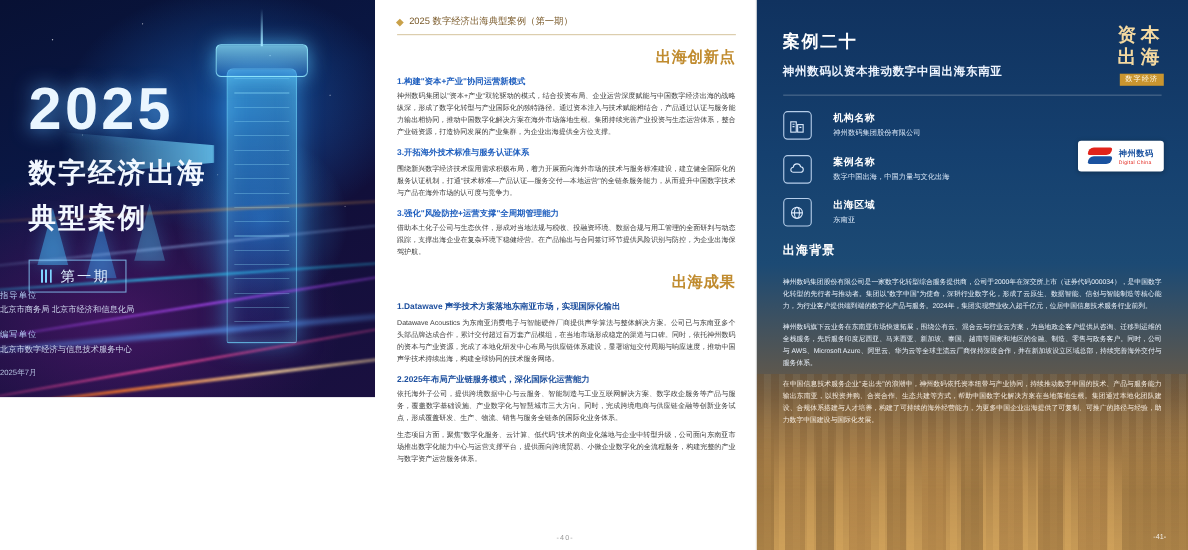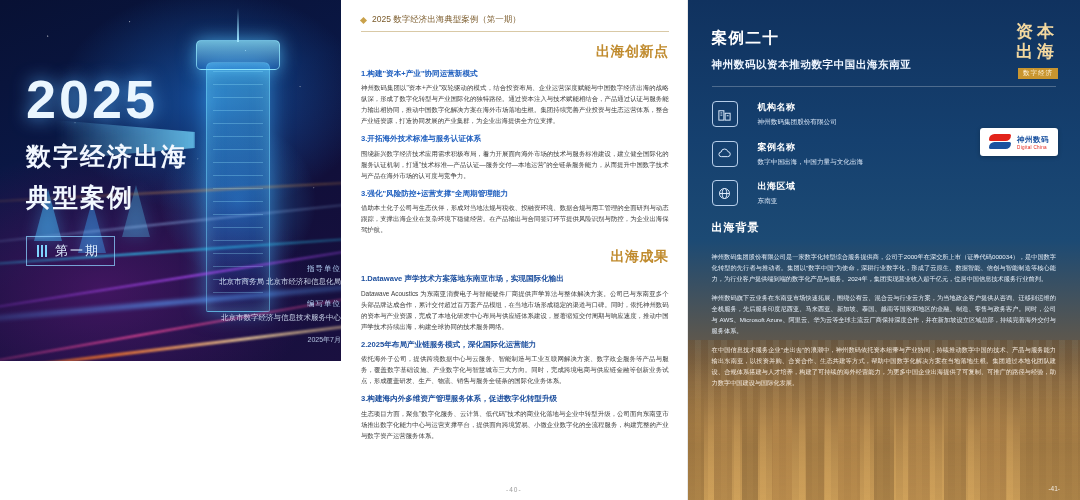--- a/index.html
+++ b/index.html
@@ -125,21 +125,21 @@
   .issue {
     margin-top: 22px; display: inline-flex; align-items: center; gap: 8px;
     padding: 5px 14px 5px 10px;
     border: 1px solid rgba(140,210,255,.75);
     color: #dff0ff; font-size: 13px; letter-spacing: 2px;
   }
   .issue .bars { display: inline-block; width: 10px; height: 12px;
     background: repeating-linear-gradient(90deg, #7fd4ff 0 2px, transparent 2px 4px); }
   .cover-foot {
     position: absolute; left: 0; right: 0; bottom: 14px; z-index: 4;
-    text-align: right; color: rgba(225,238,255,.86); font-size: 7.5px; line-height: 1.85;
+    text-align: left; color: rgba(225,238,255,.86); font-size: 7.5px; line-height: 1.85;
   }
   .cover-foot .lbl { color: rgba(190,220,255,.95); letter-spacing: 1px; }
   .cover-foot .date { margin-top: 9px; font-size: 7px; color: rgba(210,230,255,.8); }
 
   
   .textpage {
     position: relative;
     width: 362px; height: 500px;
     background: #ffffff;
     padding: 14px 18px 16px 20px;
@@ -323,21 +323,20 @@
     <p class="body-p">借助本土化子公司与生态伙伴，形成对当地法规与税收、投融资环境、数据合规与用工管理的全面研判与动态跟踪，支撑出海企业在复杂环境下稳健经营。在产品输出与合同签订环节提供风险识别与防控，为企业出海保驾护航。</p>
 
     <h2 class="sec-h">出海成果</h2>
 
     <h3 class="sub-h alt">1.Datawave 声学技术方案落地东南亚市场，实现国际化输出</h3>
     <p class="body-p">Datawave Acoustics 为东南亚消费电子与智能硬件厂商提供声学算法与整体解决方案。公司已与东南亚多个头部品牌达成合作，累计交付超过百万套产品模组，在当地市场形成稳定的渠道与口碑。同时，依托神州数码的资本与产业资源，完成了本地化研发中心布局与供应链体系建设，显著缩短交付周期与响应速度，推动中国声学技术持续出海，构建全球协同的技术服务网络。</p>
 
     <h3 class="sub-h alt">2.2025年布局产业链服务模式，深化国际化运营能力</h3>
     <p class="body-p">依托海外子公司，提供跨境数据中心与云服务、智能制造与工业互联网解决方案、数字政企服务等产品与服务，覆盖数字基础设施、产业数字化与智慧城市三大方向。同时，完成跨境电商与供应链金融等创新业务试点，形成覆盖研发、生产、物流、销售与服务全链条的国际化业务体系。</p>
 
-    <h3 class="sub-h alt">3.构建海内外多维资产管理服务体系，促进数字化转型升级</h3>
     <p class="body-p">生态项目方面，聚焦"数字化服务、云计算、低代码"技术的商业化落地与企业中转型升级，公司面向东南亚市场推出数字化能力中心与运营支撑平台，提供面向跨境贸易、小微企业数字化的全流程服务，构建完整的产业与数字资产运营服务体系。</p>
 
     <div class="tp-pagenum">-40-</div>
   </section>
 
   <section class="casepage">
     <div class="city"></div>
 
     <div class="case-head">
       <div class="case-no">案例二十</div>

